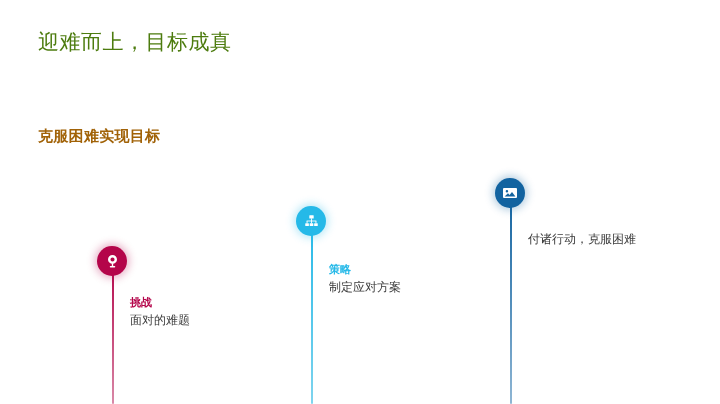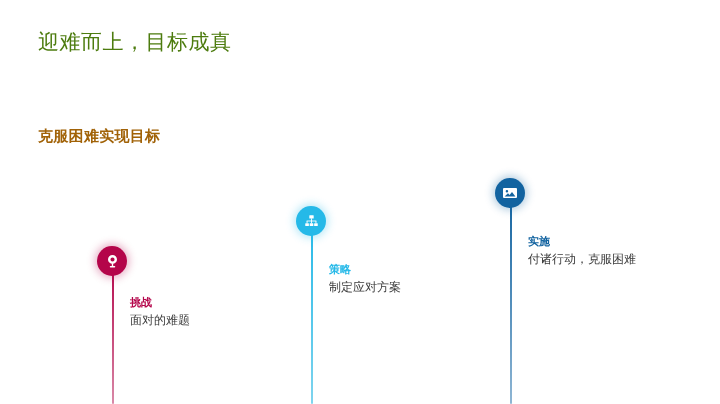--- a/index.html
+++ b/index.html
@@ -150,19 +150,18 @@
     <div class="milestone" id="ms-2" style="left: 510px;">
       <div class="ms-line" id="line-2" style="top: 193px; height: 211px; background: linear-gradient(rgb(18, 99, 160), rgb(143, 182, 212));"></div>
       <div class="ms-dot" id="dot-2" style="top: 178px; background: rgb(18, 99, 160); box-shadow: rgba(18, 99, 160, 0.333) 0px 0px 9px 2px;">
         <span>
           <svg width="16" height="16" viewBox="0 0 24 24" fill="#ffffff" aria-hidden="true">
             <path d="M3 4.5h18a1.5 1.5 0 0 1 1.5 1.5v12A1.5 1.5 0 0 1 21 19.5H3A1.5 1.5 0 0 1 1.5 18V6A1.5 1.5 0 0 1 3 4.5zm.9 12.6h16.2l-5.1-6.6-3.6 4.5-2.4-2.7-5.1 4.8zM7.4 7.6a1.9 1.9 0 1 0 0 3.8 1.9 1.9 0 0 0 0-3.8z"></path>
           </svg>
         </span>
       </div>
       <div class="ms-text" id="text-2" style="top: 234px;">
-        <div class="ms-label" id="label-2" style="color: rgb(18, 99, 160);">实施</div>
         <div class="ms-desc">付诸行动，克服困难</div>
       </div>
     </div>
 
   </div>
 </div>
 
 </body></html>

